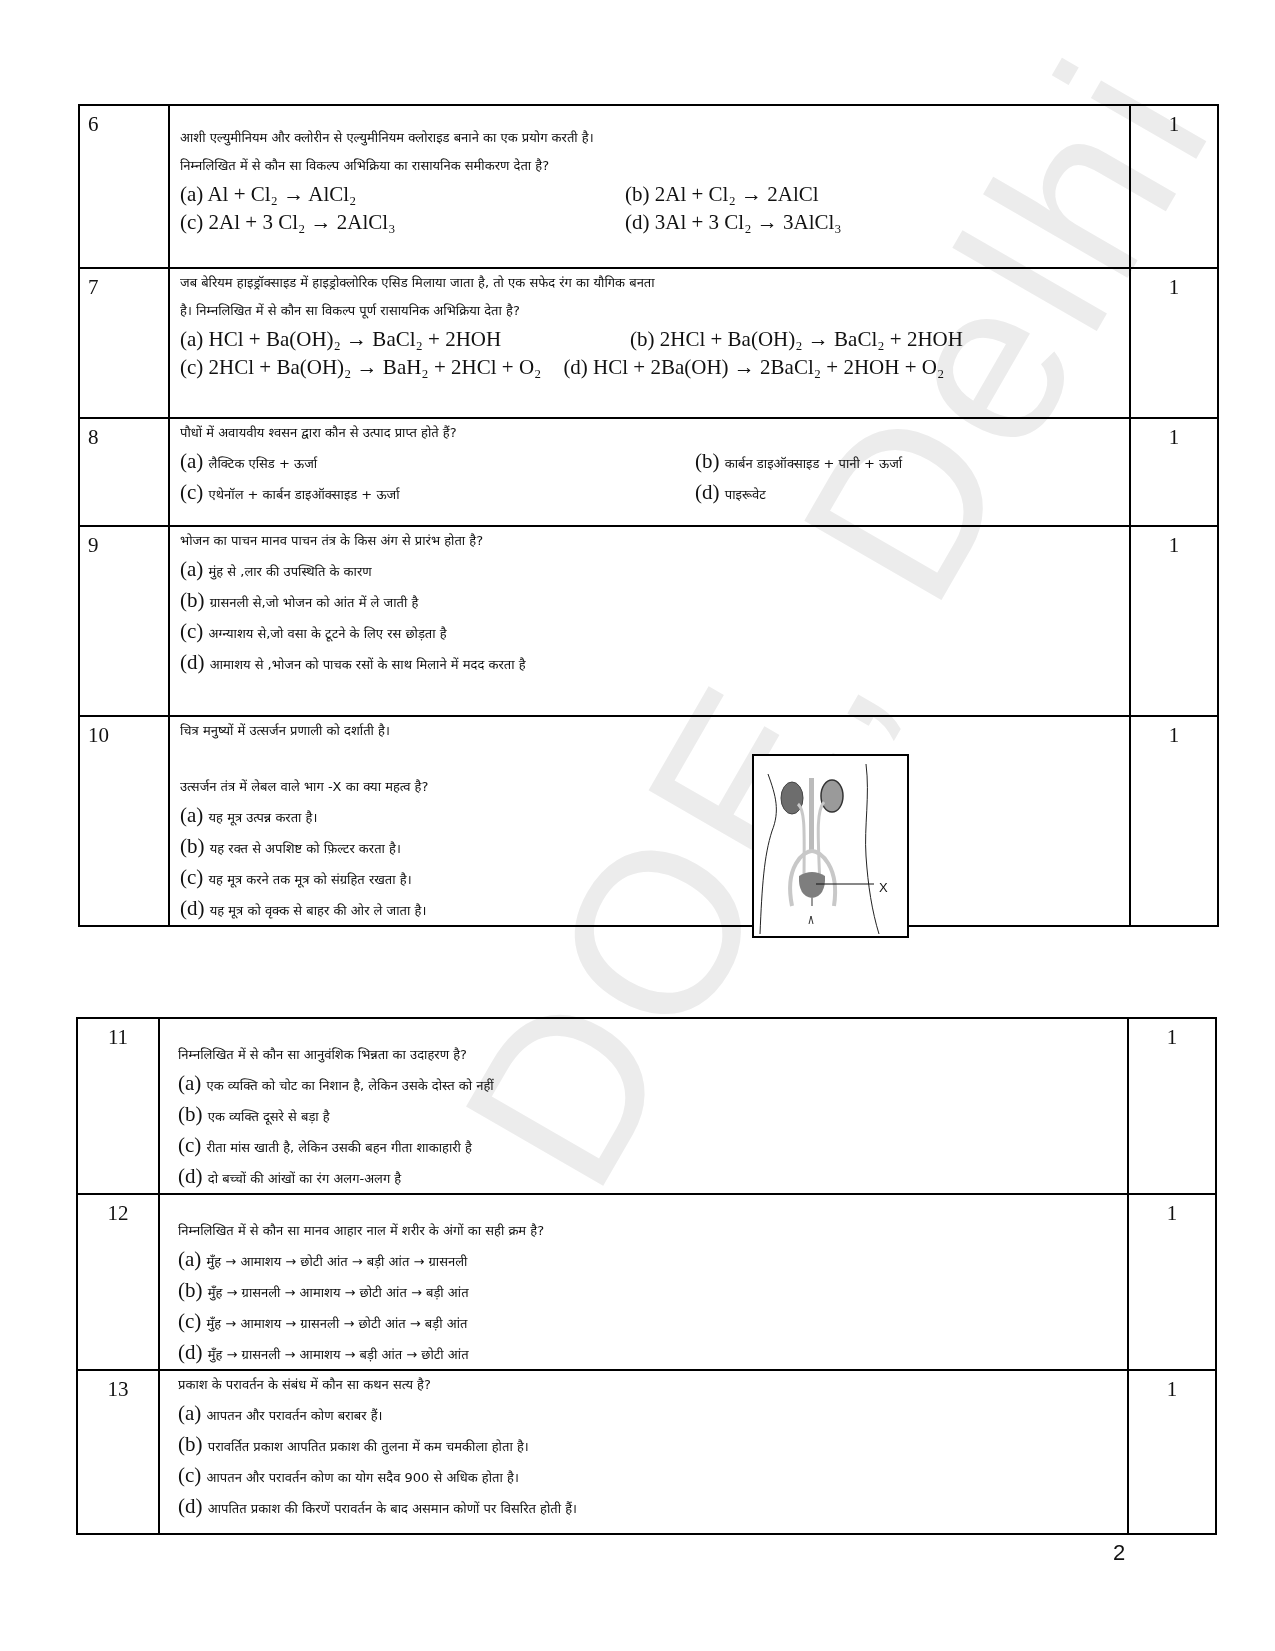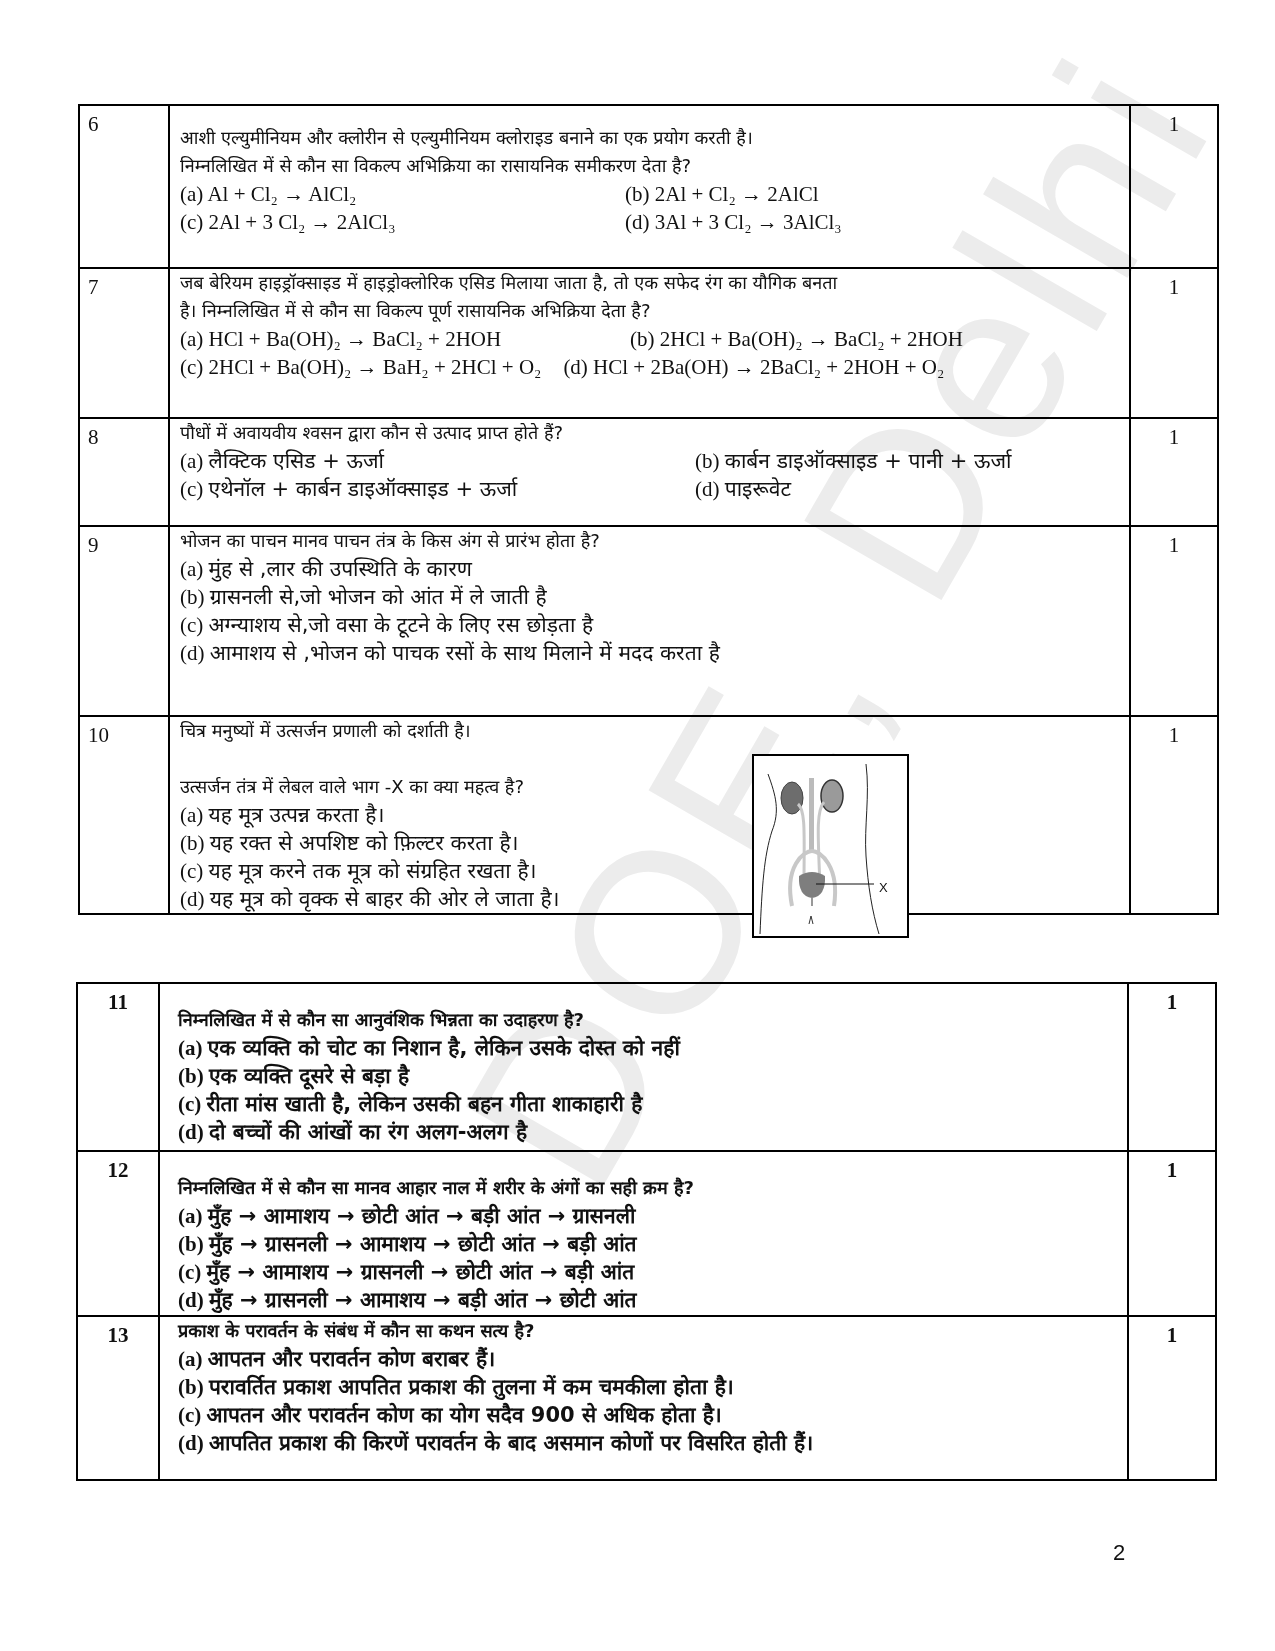--- a/index.html
+++ b/index.html
@@ -9,23 +9,23 @@
   .watermark { position: absolute; left: 300px; top: 640px; width: 900px; text-align: center;
                font-family: "Liberation Sans", "DejaVu Sans", sans-serif; font-size: 230px;
                color: #ececec; transform: rotate(-60deg); transform-origin: center center;
                white-space: nowrap; z-index: 0; pointer-events: none; letter-spacing: 10px; }
   table.q { position: absolute; border-collapse: collapse; z-index: 1; table-layout: fixed; }
   table.q td { border: 2px solid #000; vertical-align: top; padding: 0; }
   td.num { width: 80px; font-size: 21px; padding: 6px 0 0 8px !important; }
   td.mark { width: 86px; font-size: 21px; text-align: center; padding-top: 6px !important; }
   td.body { padding: 0 8px 0 10px !important; font-size: 21px; line-height: 28px; position: relative; }
   .t2 td.num { text-align: center; padding-left: 0 !important; }
-  .qtext { font-family: "DejaVu Sans", sans-serif; font-size: 18px; line-height: 28px; }
+  .qtext { font-family: "DejaVu Sans", sans-serif; font-size: 13px; line-height: 28px; }
   .opt { line-height: 28px; white-space: nowrap; }
-  .opt .hi { font-family: "DejaVu Sans", sans-serif; font-size: 21px; }
+  .opt .hi { font-family: "DejaVu Sans", sans-serif; font-size: 13px; }
   .grid2 { display: grid; grid-template-columns: 460px 1fr; }
   .figure { position: absolute; left: 582px; top: 37px; width: 153px; height: 180px;
             border: 2px solid #000; background: #fff; }
   .pagenum { position: absolute; left: 1113px; top: 1540px; font-family: "Liberation Sans", sans-serif;
              font-size: 22px; }
 </style>
 </head>
 <body>
 
 <div class="page">
@@ -128,21 +128,21 @@
             <path d="M55 168 L57 160 L59 168" fill="none" stroke="#333" stroke-width="1"></path>
           </svg>
           <span style="position:absolute;left:125px;top:118px;font-family:'Liberation Sans',sans-serif;font-size:13px;">X</span>
         </div>
       </td>
       <td class="mark">1</td>
     </tr>
   </tbody>
     </table>
 
-  <table class="q t2" style="left:76px; top:982px; width:1141px;font-weight:bold;">
+  <table class="q t2" style="left:76px; top:1017px; width:1141px;">
 
     <tbody>
         <tr style="height:168px;">
       <td class="num">11</td>
       <td class="body" style="padding-left:18px !important;">
         <div style="height:22px;"></div>
         <div class="qtext">निम्नलिखित में से कौन सा आनुवंशिक भिन्नता का उदाहरण है?</div>
         <div class="opt"><span>(a) </span><span class="hi">एक व्यक्ति को चोट का निशान है, लेकिन उसके दोस्त को नहीं</span></div>
         <div class="opt"><span>(b) </span><span class="hi">एक व्यक्ति दूसरे से बड़ा है</span></div>
         <div class="opt"><span>(c) </span><span class="hi">रीता मांस खाती है, लेकिन उसकी बहन गीता शाकाहारी है</span></div>

